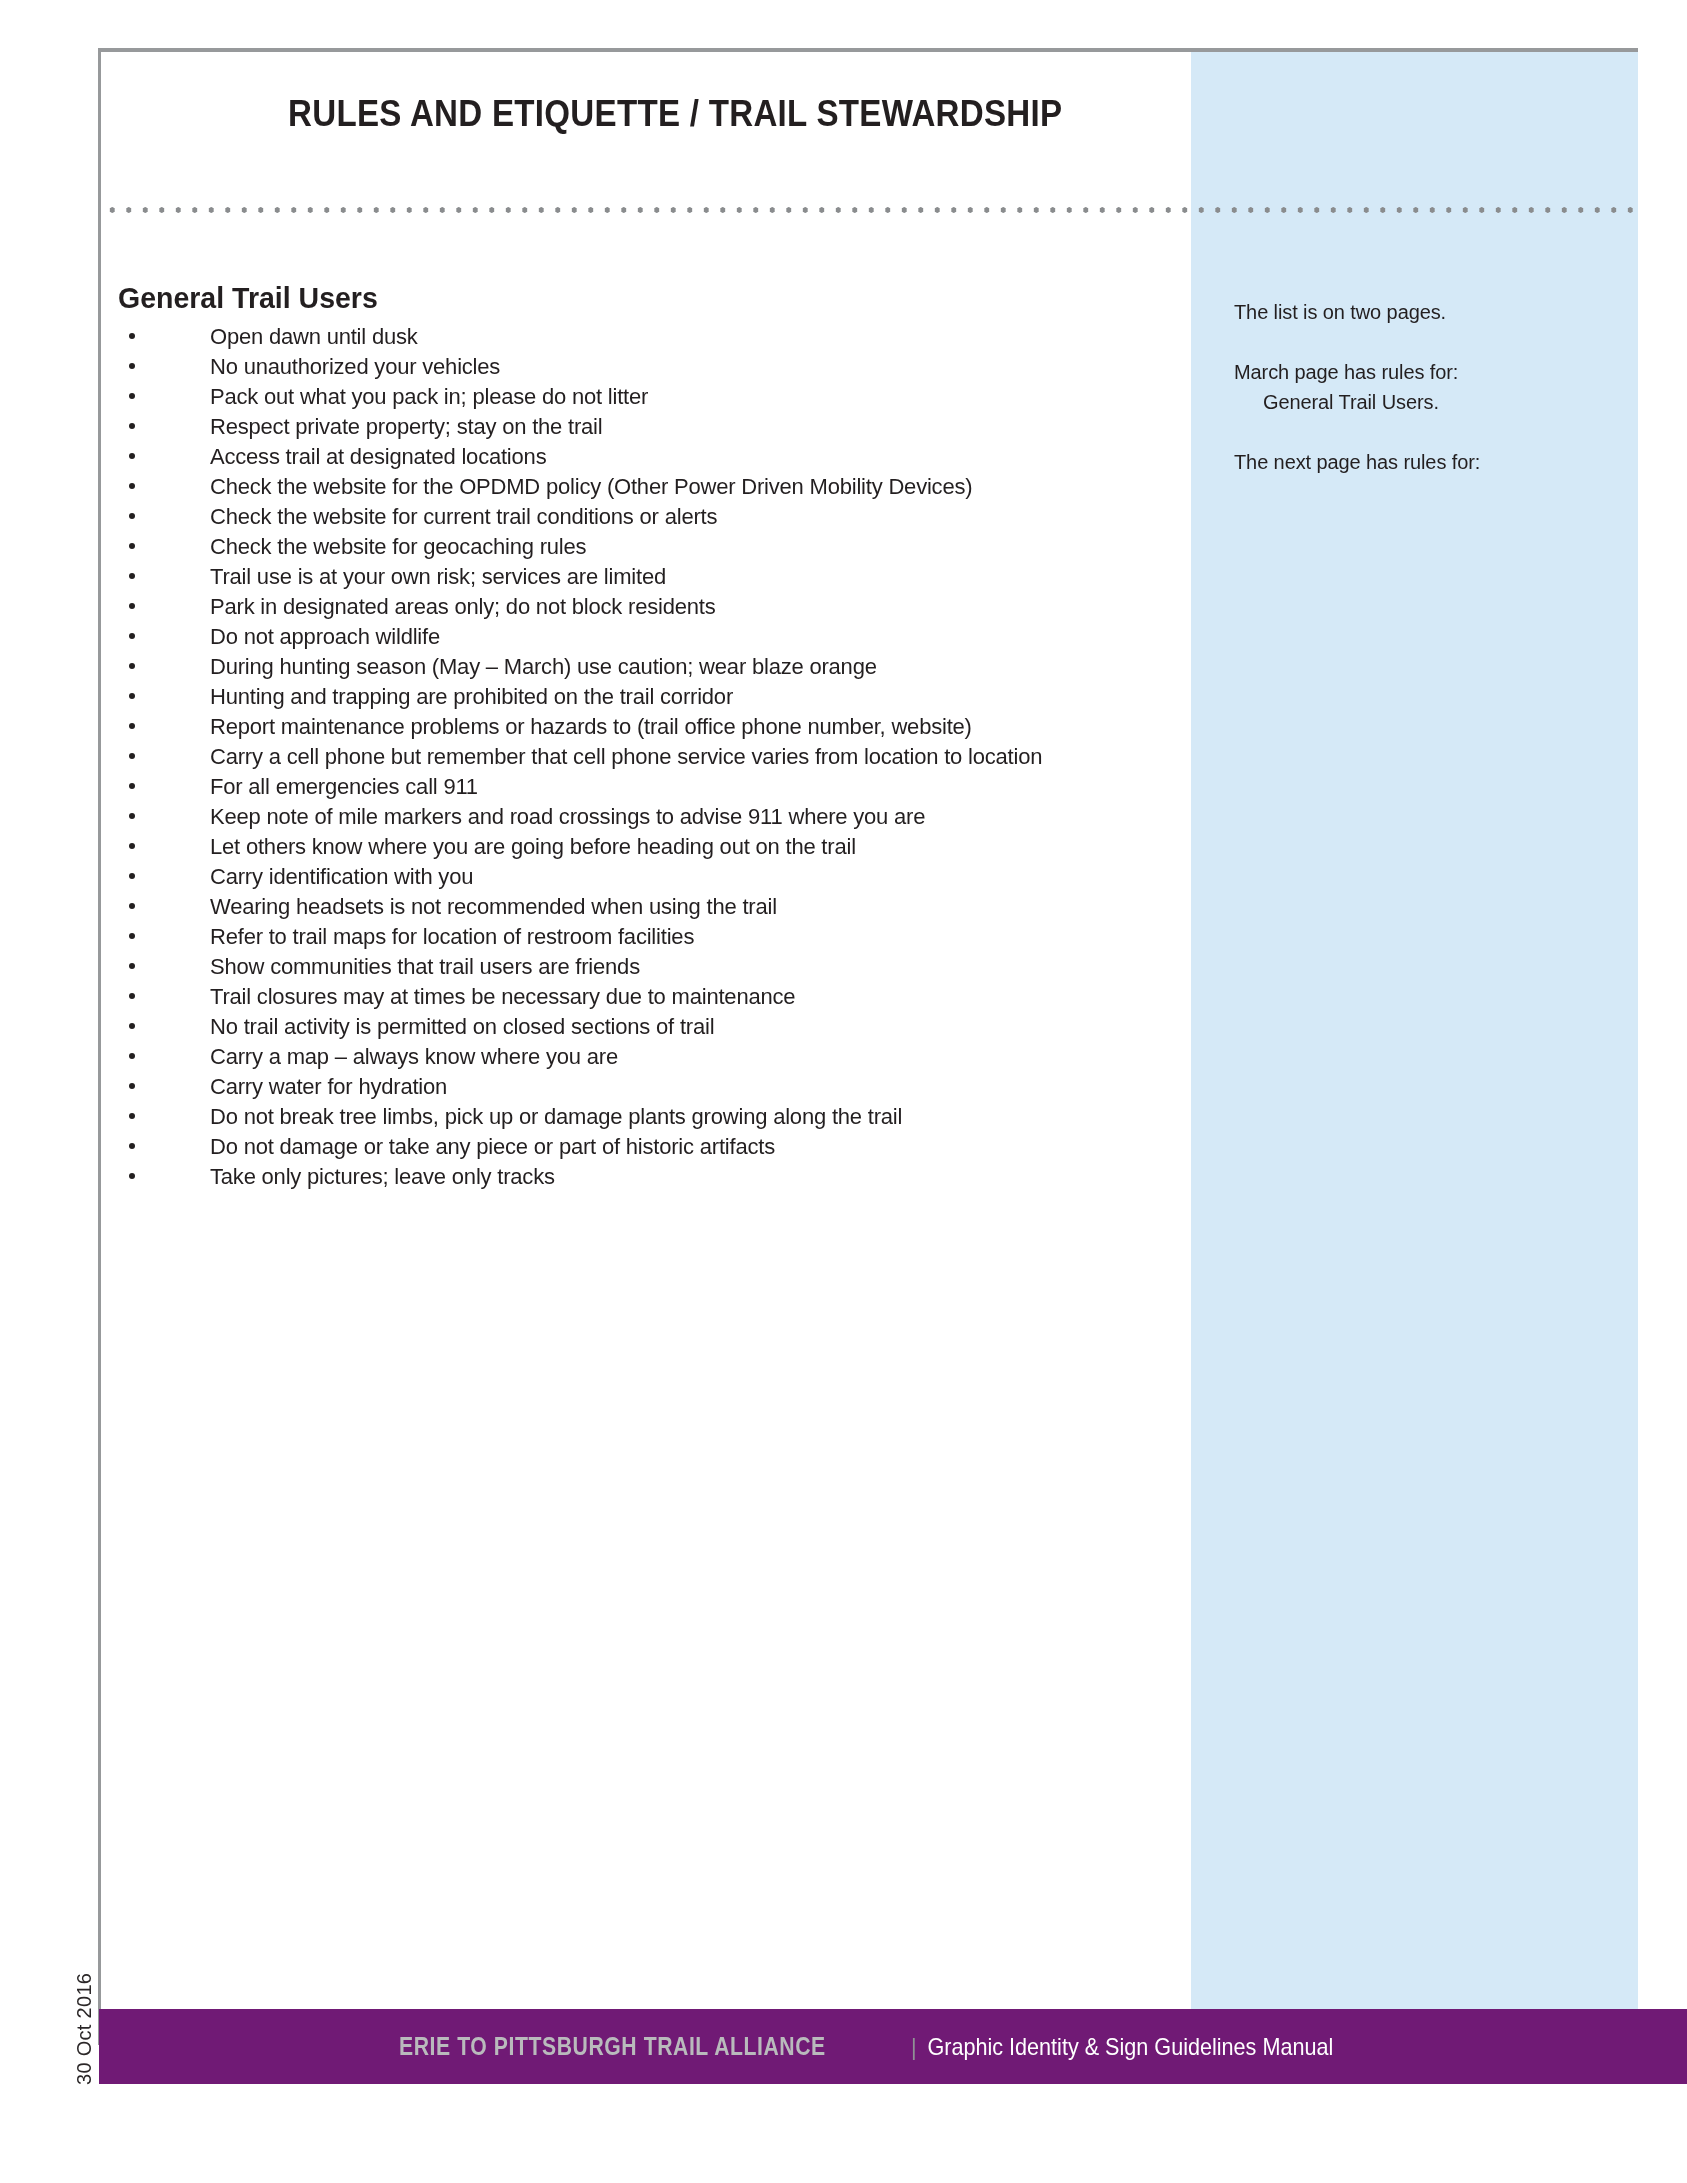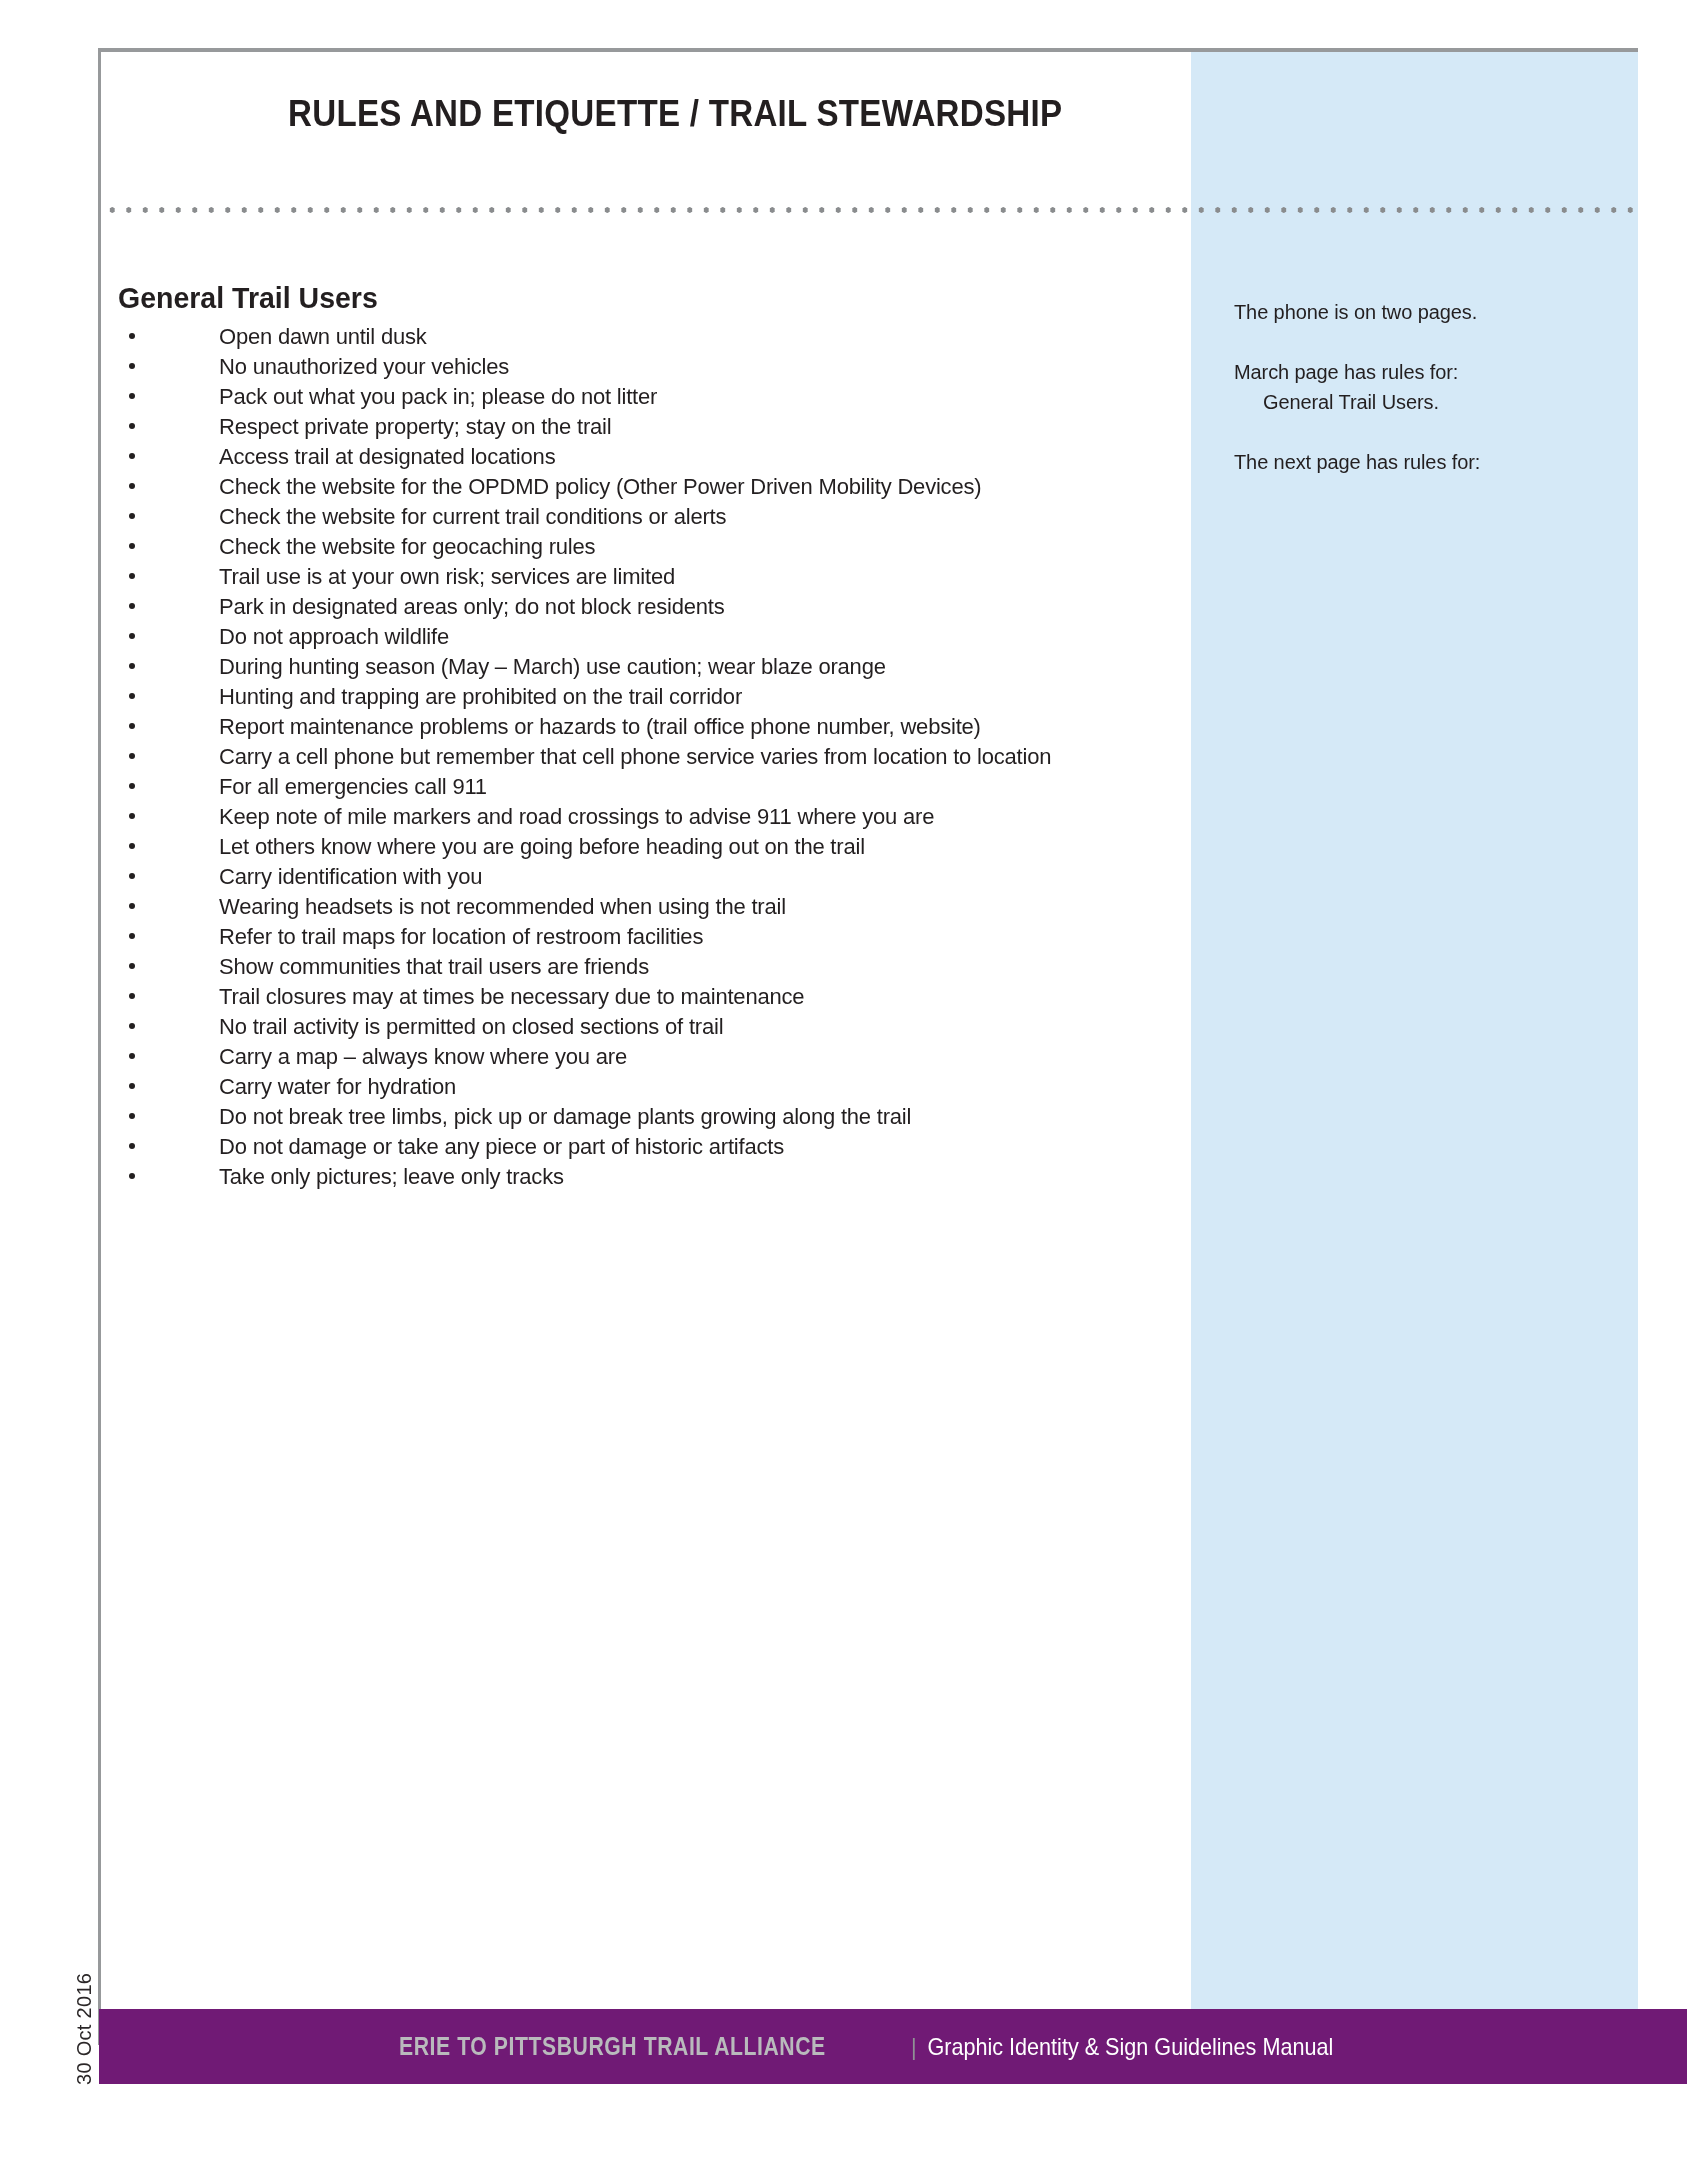--- a/index.html
+++ b/index.html
@@ -23,21 +23,21 @@
   .page-title{left:288px;top:93px;font-size:36px;font-weight:bold;letter-spacing:0.3px;
     white-space:nowrap;transform:scaleX(0.92);transform-origin:0 0;}
   .section-heading{left:118px;top:281px;font-size:30px;font-weight:bold;white-space:nowrap;
     transform:scaleX(0.95);transform-origin:0 0;}
 
   
   .rules{left:101px;top:322px;}
   .rule-row{position:relative;height:30px;}
   .rule-bullet{position:absolute;left:28.4px;top:11.2px;width:6px;height:6px;border-radius:50%;
     background:#231f20;}
-  .rule-text{position:absolute;left:118px;top:0;line-height:30px;font-size:22px;
+  .rule-text{position:absolute;left:109px;top:0;line-height:30px;font-size:22px;
     letter-spacing:-0.2px;white-space:nowrap;}
 
   
   .sidebar-text{left:1234px;top:267px;width:397px;font-size:20px;line-height:30px;
     letter-spacing:-0.1px;}
   .side-line{height:30px;white-space:nowrap;}
   .side-gap{height:30px;}
   .side-indent .side-line{padding-left:29px;}
 
   
@@ -213,21 +213,21 @@
       </div>
 
       <div class="rule-row">
         <span class="rule-bullet"></span>
         <span class="rule-text">Take only pictures; leave only tracks</span>
       </div>
     </div>
 
   <div class="abs sidebar-text">
     <div class="side-gap"></div>
-    <div class="side-line">The phone is on two pages.</div>
+    <div class="side-line">The list is on two pages.</div>
     <div class="side-gap"></div>
     <div class="side-line">March page has rules for:</div>
     <div class="side-indent">
 
         <div class="side-line">General Trail Users.</div>
       </div>
     <div class="side-gap"></div>
     <div class="side-line">The next page has rules for:</div>
   </div>
 

